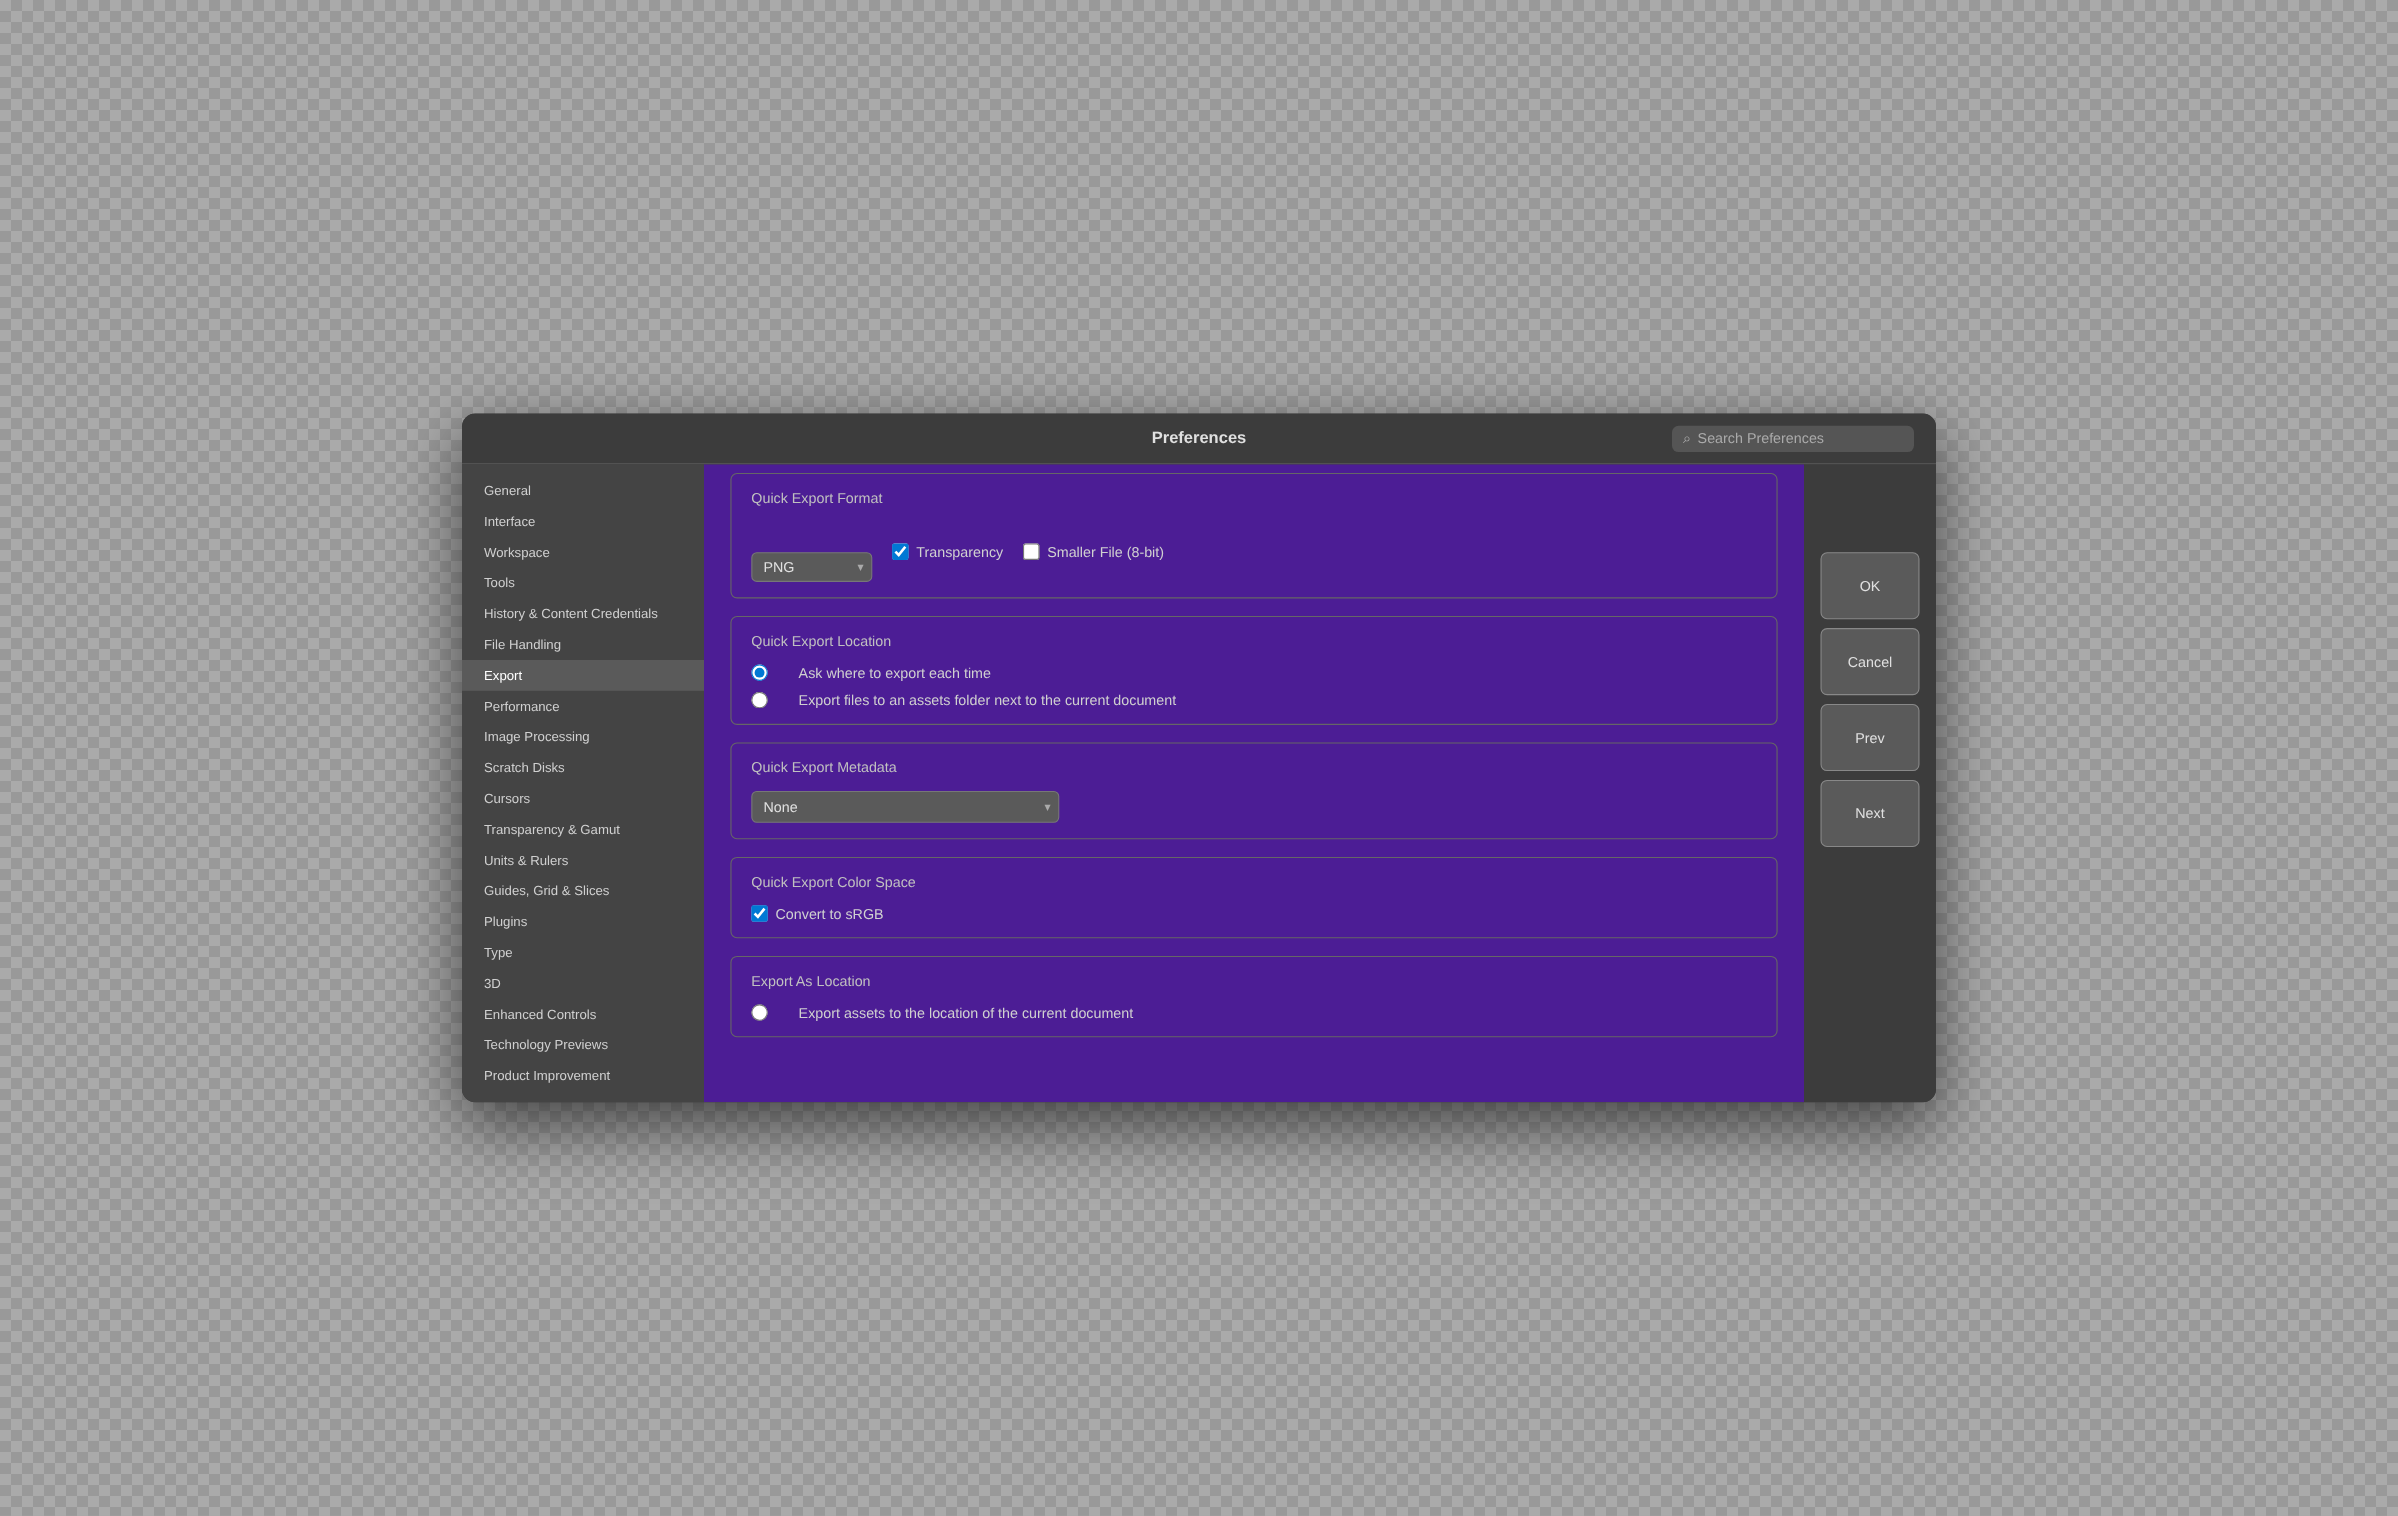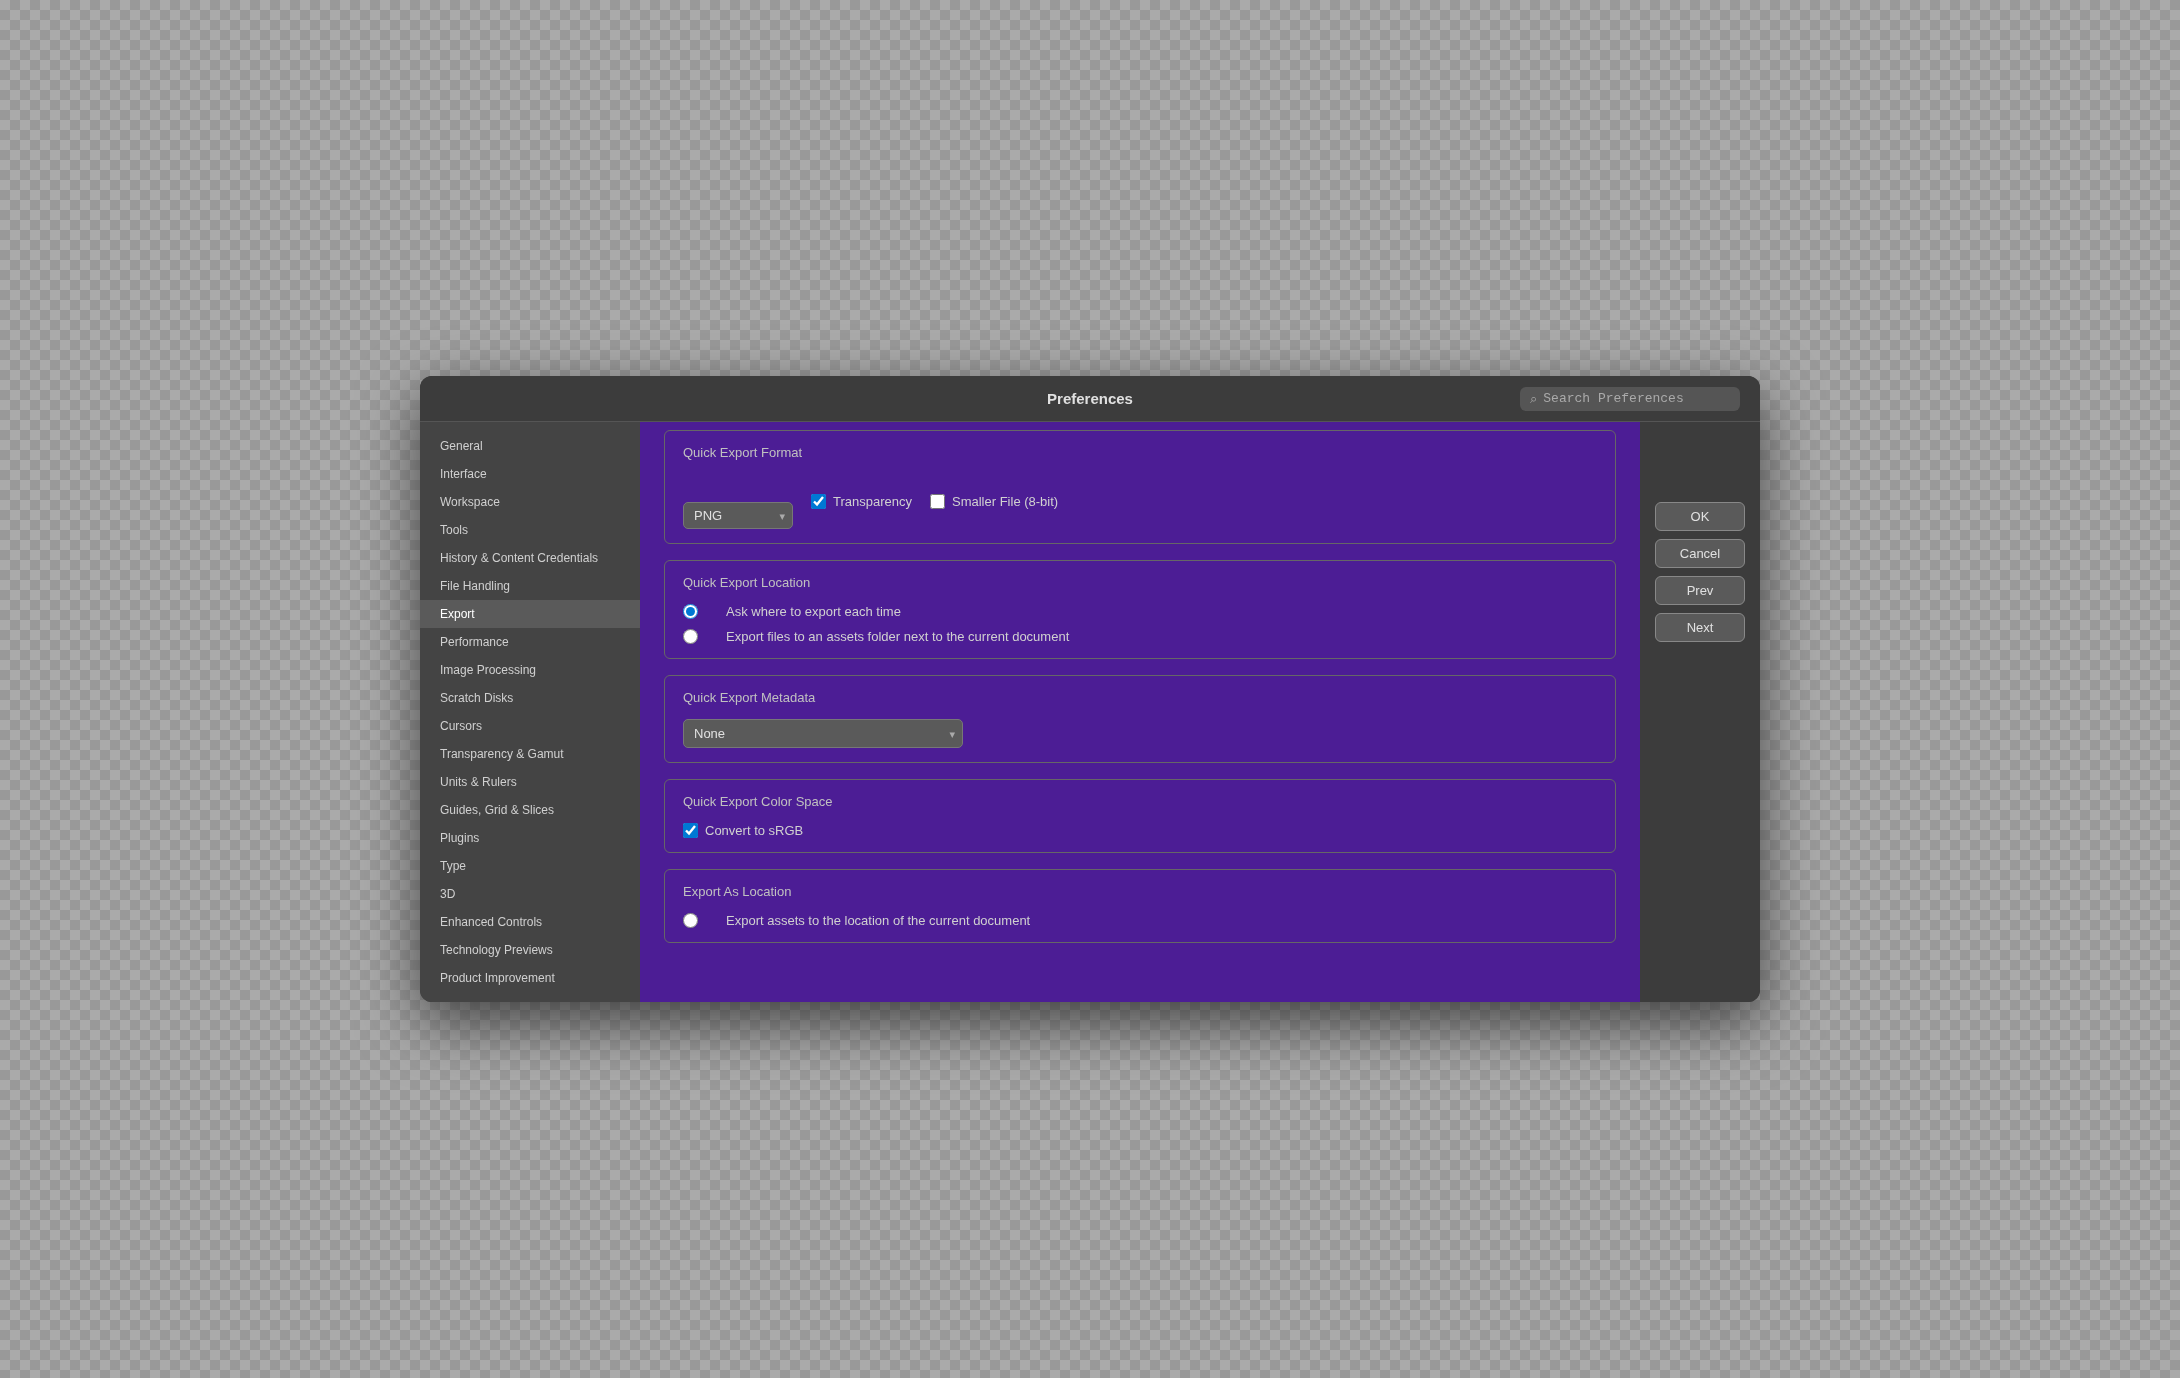--- a/index.html
+++ b/index.html
@@ -67,21 +67,20 @@
       font-size: 13px;
     }
 
     .search-input {
       background: transparent;
       border: none;
       outline: none;
       color: #5eead4;
       font-size: 13px;
       width: 100%;
-      font-family: Liberation Mono, monospace;
     }
 
     .search-input::placeholder {
       color: #aaa;
     }
 
     .dialog-body {
       display: flex;
       flex: 1;
     }
@@ -122,21 +121,21 @@
       padding: 14px 16px;
       background: #3c3c3c;
       align-items: center;
       justify-content: flex-start;
       padding-top: 80px;
       width: 120px;
     }
 
     .btn {
       width: 90px;
-      padding: 6px 12px;
+      padding: 22px 12px;
       border-radius: 6px;
       font-size: 13px;
       cursor: pointer;
       text-align: center;
       border: 1px solid #888;
       background: #5a5a5a;
       color: #e0e0e0;
     }
 
     

